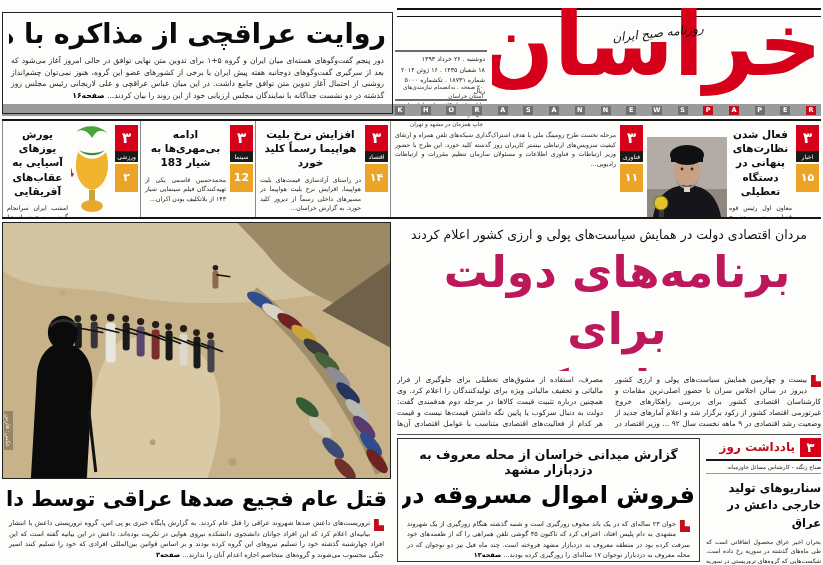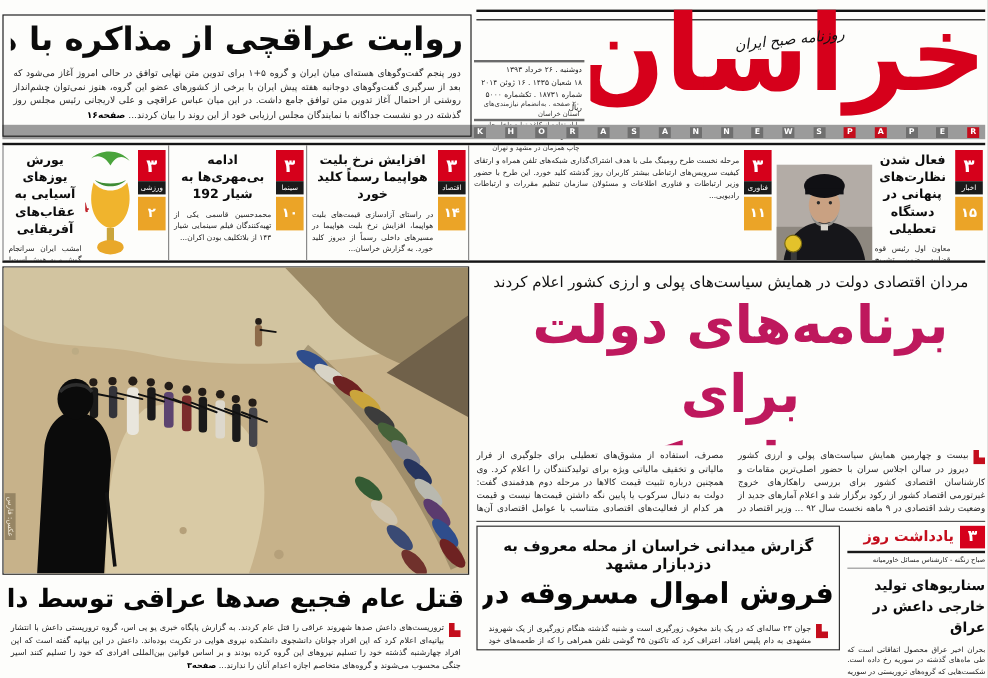--- a/index.html
+++ b/index.html
@@ -59,21 +59,21 @@
   
   .kicker{left:397px;top:227px;width:424px;font-size:12.5px;font-weight:normal;color:#111;text-align:center;}
   .mainhead{left:403px;top:243px;width:428px;text-align:center;color:#be185d;font-weight:900;
             font-size:44px;line-height:1.3;letter-spacing:-1px;overflow:hidden;height:128px;}
   .mainbody{left:397px;top:374px;width:424px;height:57px;overflow:hidden;display:flex;gap:12px;}
   .mainbody div{width:50%;font-size:7.4px;color:#1d1d1d;text-align:justify;line-height:1.5;}
   .ornament{float:right;width:10px;height:12px;background:#c40d1c;margin-left:4px;margin-top:1px;
             clip-path:polygon(0 0,48% 0,48% 52%,100% 52%,100% 100%,0 100%);}
   .mainrule{left:397px;top:434px;width:424px;border-top:1px solid #555;height:0;}
   
-  .reportbox{left:397px;top:438px;width:303px;height:104px;border:1px solid #333;box-sizing:border-box;overflow:hidden;}
+  .reportbox{left:397px;top:438px;width:303px;height:124px;border:1px solid #333;box-sizing:border-box;overflow:hidden;}
   .reportbox .rkicker{margin:8px 6px 0;font-size:12.5px;font-weight:900;text-align:center;color:#0c0c0c;}
   .reportbox h2{margin:4px 4px 0;font-size:24px;font-weight:900;text-align:center;color:#060606;white-space:nowrap;overflow:hidden;}
   .reportbox p{margin:10px 9px 0;font-size:6.5px;color:#222;text-align:justify;line-height:1.6;}
   
   .notebox{left:706px;top:438px;width:115px;height:126px;overflow:hidden;}
   .notehead{position:relative;height:21px;border-bottom:2px solid #1a1a1a;}
   .notemark{position:absolute;right:0;top:0;width:21px;height:19px;background:#d6001b;color:#fff;
             font-size:13px;font-weight:900;text-align:center;line-height:19px;}
   .notelabel{position:absolute;right:26px;left:0;top:0;font-size:12px;font-weight:900;color:#c40d1c;
              text-align:right;line-height:19px;}
@@ -184,24 +184,24 @@
       <div class="tbody-wrap">
         <h3>افزایش نرخ بلیت هواپیما رسماً کلید خورد</h3>
         <p>در راستای آزادسازی قیمت‌های بلیت هواپیما، افزایش نرخ بلیت هواپیما در مسیرهای داخلی رسماً از دیروز کلید خورد. به گزارش خراسان...</p>
       </div>
     </div>
 
     <div class="teaser t3">
       <div class="tcol">
         <div class="tmark">۳</div>
         <div class="tcat">سینما</div>
-        <div class="tpage">۱۰</div>
-      </div>
-      <div class="tbody-wrap">
-        <h3>ادامه بی‌مهری‌ها به شیار 192</h3>
+        <div class="tpage">12</div>
+      </div>
+      <div class="tbody-wrap">
+        <h3>ادامه بی‌مهری‌ها به شیار 183</h3>
         <p>محمدحسین قاسمی یکی از تهیه‌کنندگان فیلم سینمایی شیار ۱۴۳ از بلاتکلیف بودن اکران...</p>
       </div>
     </div>
 
     <div class="teaser t4">
       <div class="tcol">
         <div class="tmark">۳</div>
         <div class="tcat">ورزشی</div>
         <div class="tpage">۲</div>
       </div>

